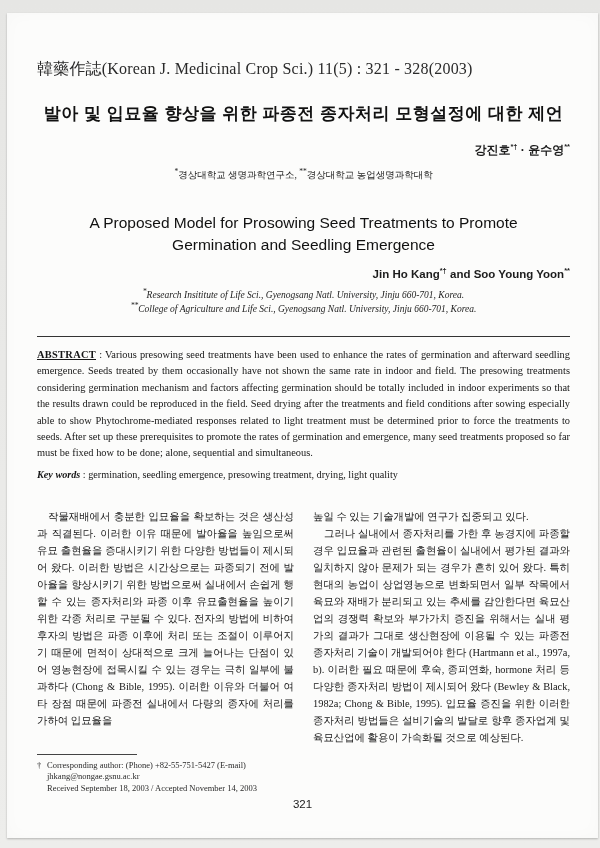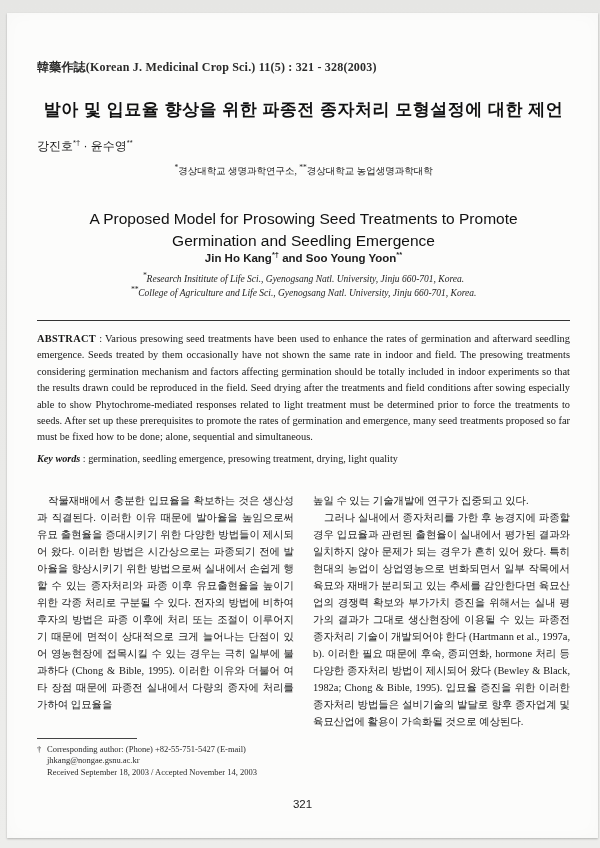--- a/index.html
+++ b/index.html
@@ -28,39 +28,38 @@
     box-shadow: 0 1px 2px rgba(0,0,0,0.25), inset 0 0 18px rgba(0,0,0,0.02);
   }
   .content {
     position: absolute;
     left: 30px;
     right: 28px;
     top: 46px;
     bottom: 20px;
   }
   .journal-line {
-    font-size: 12px;
+    font-size: 16px;
     letter-spacing: 0.2px;
     color: #2a2a2a;
-    font-weight: bold;
   }
   .k-title {
     margin-top: 22px;
     text-align: center;
     font-family: "Liberation Sans", "DejaVu Sans", sans-serif;
     font-weight: bold;
     font-size: 17px;
     letter-spacing: 0.5px;
     color: #111;
   }
   .k-authors {
     margin-top: 17px;
-    text-align: left;
-    font-family: "Liberation Sans", "DejaVu Sans", sans-serif;
-    font-weight: normal;
+    text-align: right;
+    font-family: "Liberation Sans", "DejaVu Sans", sans-serif;
+    font-weight: bold;
     font-size: 12px;
   }
   .k-authors sup, .e-authors sup, .e-affil sup, .k-affil sup {
     font-size: 7.5px;
     vertical-align: super;
     line-height: 0;
   }
   .k-affil {
     margin-top: 10px;
     text-align: center;
@@ -70,22 +69,22 @@
   .e-title {
     margin-top: 30px;
     text-align: center;
     font-family: "Liberation Sans", "DejaVu Sans", sans-serif;
     font-size: 15.5px;
     line-height: 22px;
     color: #111;
     padding: 0 40px;
   }
   .e-authors {
-    margin-top: 0;
-    text-align: center;
+    margin-top: 12px;
+    text-align: right;
     font-family: "Liberation Sans", "DejaVu Sans", sans-serif;
     font-size: 11.5px;
     font-weight: bold;
   }
   .e-affil {
     margin-top: 8px;
     text-align: center;
     font-style: italic;
     font-size: 9.5px;
     line-height: 14px;
@@ -100,20 +99,21 @@
   .abstract {
     margin-top: 10px;
     font-size: 10.4px;
     line-height: 16.4px;
     text-align: justify;
     color: #161616;
   }
   .abstract .abstract-label {
     font-weight: bold;
     letter-spacing: 0.3px;
+    text-decoration: underline;
   }
   .keywords {
     margin-top: 5px;
     font-size: 10.2px;
     line-height: 15px;
     color: #161616;
   }
   .keywords .kw-label {
     font-weight: bold;
     font-style: italic;

